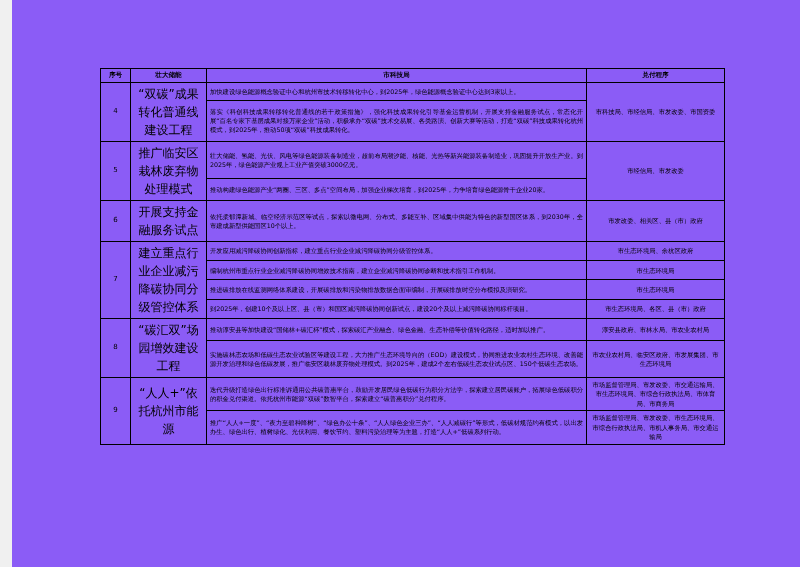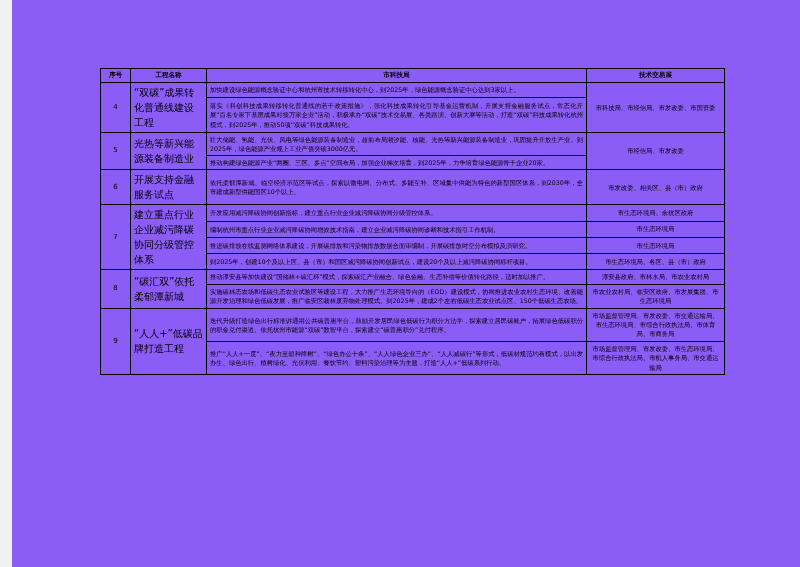--- a/index.html
+++ b/index.html
@@ -48,22 +48,22 @@
   col.c-no { width: 30px; }
   col.c-name { width: 76px; }
   col.c-task { width: 380px; }
   col.c-unit { width: 138px; }
 
   td.no {
     text-align: center;
     font-size: 7px;
   }
   td.name {
-    text-align: left;
-    font-size: 10px;
+    text-align: center;
+    font-size: 12px;
     line-height: 1.5;
   }
   td.unit {
     text-align: center;
     font-size: 6.3px;
     line-height: 1.5;
   }
   td.task {
     text-align: justify;
     text-justify: inter-ideograph;
@@ -80,40 +80,40 @@
     <table class="main">
       <colgroup>
         <col class="c-no">
           <col class="c-name">
           <col class="c-task">
           <col class="c-unit">
       </colgroup>
       <thead>
         <tr>
           <th>序号</th>
-          <th>工程名称</th>
+          <th>壮大储能</th>
           <th>市科技局</th>
-          <th>技术交易展</th>
+          <th>兑付程序</th>
         </tr>
       </thead>
       <tbody>
 
         <tr>
           <td class="no" rowspan="2">4</td>
           <td class="name" rowspan="2">“双碳”成果转化普通线建设工程</td>
           <td class="task">加快建设绿色能源概念验证中心和杭州市技术转移转化中心，到2025年，绿色能源概念验证中心达到3家以上。</td>
           <td class="unit" rowspan="2">市科技局、市经信局、市发改委、市国资委</td>
         </tr>
         <tr>
           <td class="task">落实《科创科技成果转移转化普通线的若干政策措施》，强化科技成果转化引导基金运营机制，开展支持金融服务试点，常态化开展“百名专家下基层成果对接万家企业”活动，积极承办“双碳”技术交易展、各类路演、创新大赛等活动，打造“双碳”科技成果转化杭州模式，到2025年，推动50项“双碳”科技成果转化。</td>
         </tr>
 
         <tr>
           <td class="no" rowspan="2">5</td>
-          <td class="name" rowspan="2">光热等新兴能源装备制造业</td>
+          <td class="name" rowspan="2">推广临安区栽林废弃物处理模式</td>
           <td class="task">壮大储能、氢能、光伏、风电等绿色能源装备制造业，超前布局潮汐能、核能、光热等新兴能源装备制造业，巩固提升开放生产业。到2025年，绿色能源产业规上工业产值突破3000亿元。</td>
           <td class="unit" rowspan="2">市经信局、市发改委</td>
         </tr>
         <tr>
           <td class="task">推动构建绿色能源产业“两圈、三区、多点”空间布局，加强企业梯次培育，到2025年，力争培育绿色能源骨干企业20家。</td>
         </tr>
 
         <tr>
           <td class="no">6</td>
           <td class="name">开展支持金融服务试点</td>
@@ -135,32 +135,32 @@
           <td class="task">推进碳排放在线监测网络体系建设，开展碳排放和污染物排放数据合面审编制，开展碳排放时空分布模拟及演研究。</td>
           <td class="unit">市生态环境局</td>
         </tr>
         <tr>
           <td class="task">到2025年，创建10个及以上区、县（市）和国区减污降碳协同创新试点，建设20个及以上减污降碳协同标杆项目。</td>
           <td class="unit">市生态环境局、各区、县（市）政府</td>
         </tr>
 
         <tr>
           <td class="no" rowspan="2">8</td>
-          <td class="name" rowspan="2">“碳汇双”依托柔郁潭新城</td>
+          <td class="name" rowspan="2">“碳汇双”场园增效建设工程</td>
           <td class="task">推动淳安县等加快建设“国储林+碳汇杯”模式，探索碳汇产业融合、绿色金融、生态补偿等价值转化路径，适时加以推广。</td>
           <td class="unit">淳安县政府、市林水局、市农业农村局</td>
         </tr>
         <tr>
           <td class="task">实施碳林态农场和低碳生态农业试验区等建设工程，大力推广生态环境导向的（EOD）建设模式，协同推进农业农村生态环境、改善能源开发治理和绿色低碳发展，推广临安区栽林废弃物处理模式。到2025年，建成2个左右低碳生态农业试点区、150个低碳生态农场。</td>
           <td class="unit">市农业农村局、临安区政府、市发展集团、市生态环境局</td>
         </tr>
 
         <tr>
           <td class="no" rowspan="2">9</td>
-          <td class="name" rowspan="2">“人人+”低碳品牌打造工程</td>
+          <td class="name" rowspan="2">“人人+”依托杭州市能源</td>
           <td class="task">迭代升级打造绿色出行标准诉通用公共碳普惠平台，鼓励开发居民绿色低碳行为积分方法学，探索建立居民碳账户，拓展绿色低碳积分的积金兑付渠道。依托杭州市能源“双碳”数智平台，探索建立“碳普惠积分”兑付程序。</td>
           <td class="unit">市场监督管理局、市发改委、市交通运输局、市生态环境局、市综合行政执法局、市体育局、市商务局</td>
         </tr>
         <tr>
           <td class="task">推广“人人+一度”、“夜力至碧种降树”、“绿色办公十条”、“人人绿色企业三办”、“人人减碳行”等形式，低碳材规范约有模式，以出发办生、绿色出行、植树绿化、光伏利用、餐饮节约、塑料污染治理等为主题，打造“人人+”低碳系列行动。</td>
           <td class="unit">市场监督管理局、市发改委、市生态环境局、市综合行政执法局、市机人事务局、市交通运输局</td>
         </tr>
       </tbody>
     </table>
   </div>

